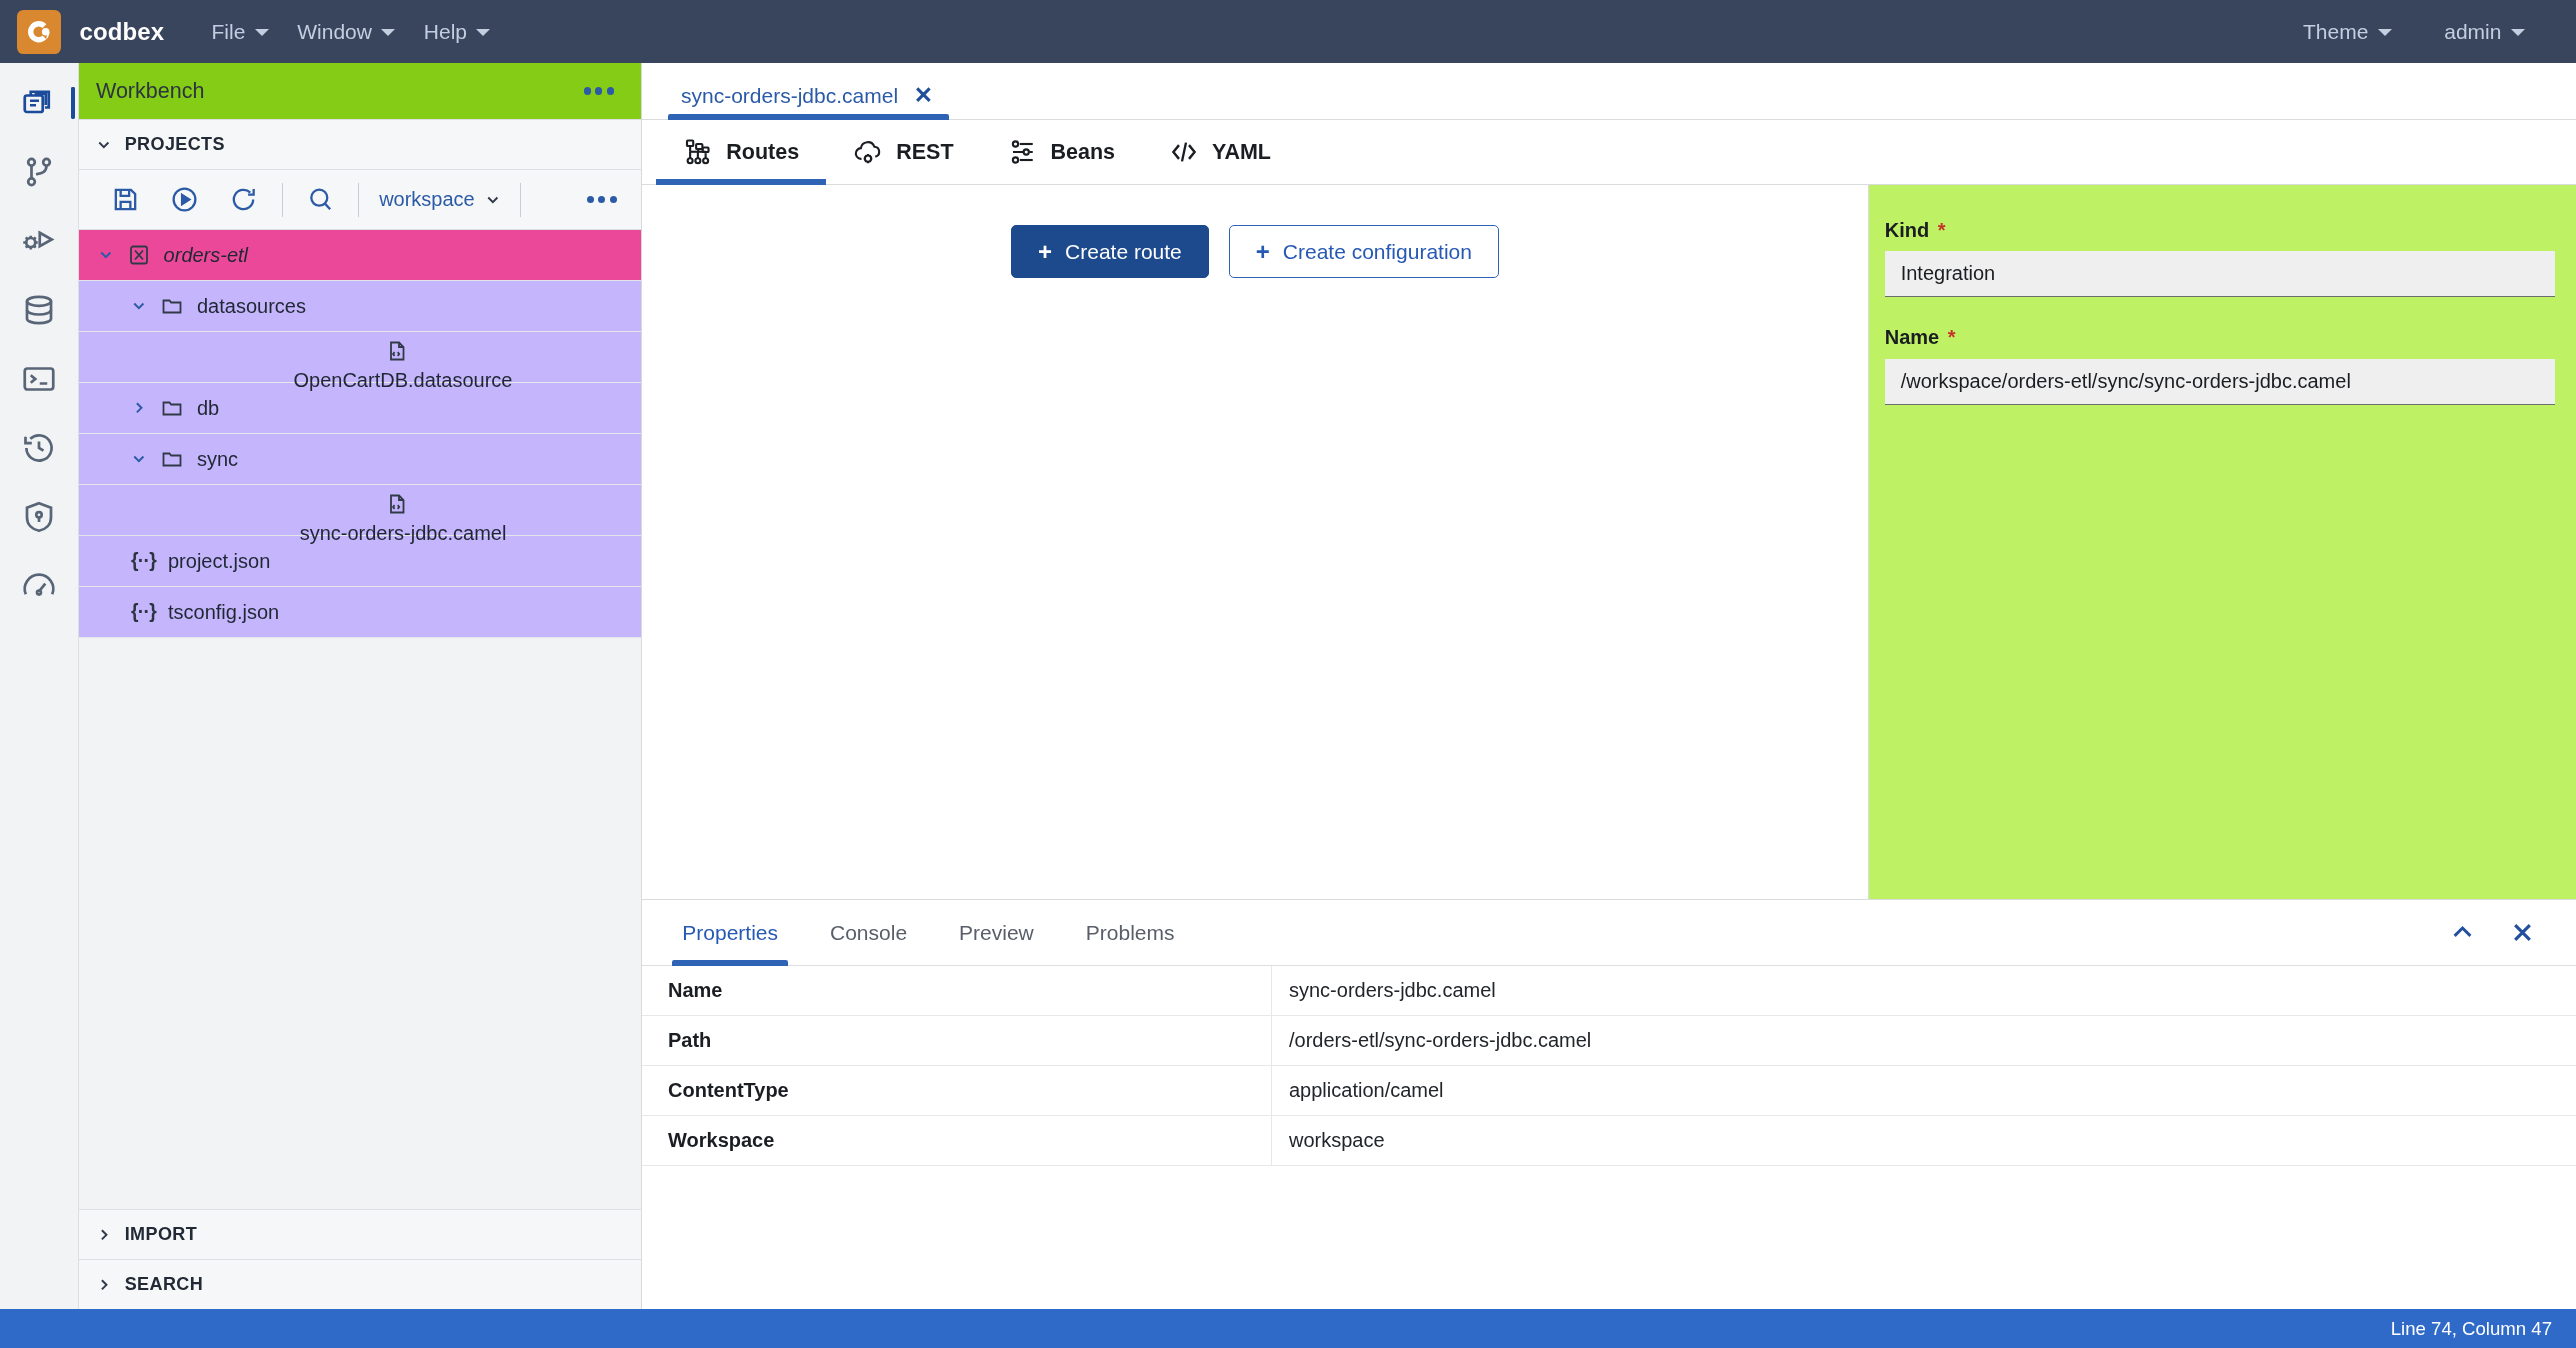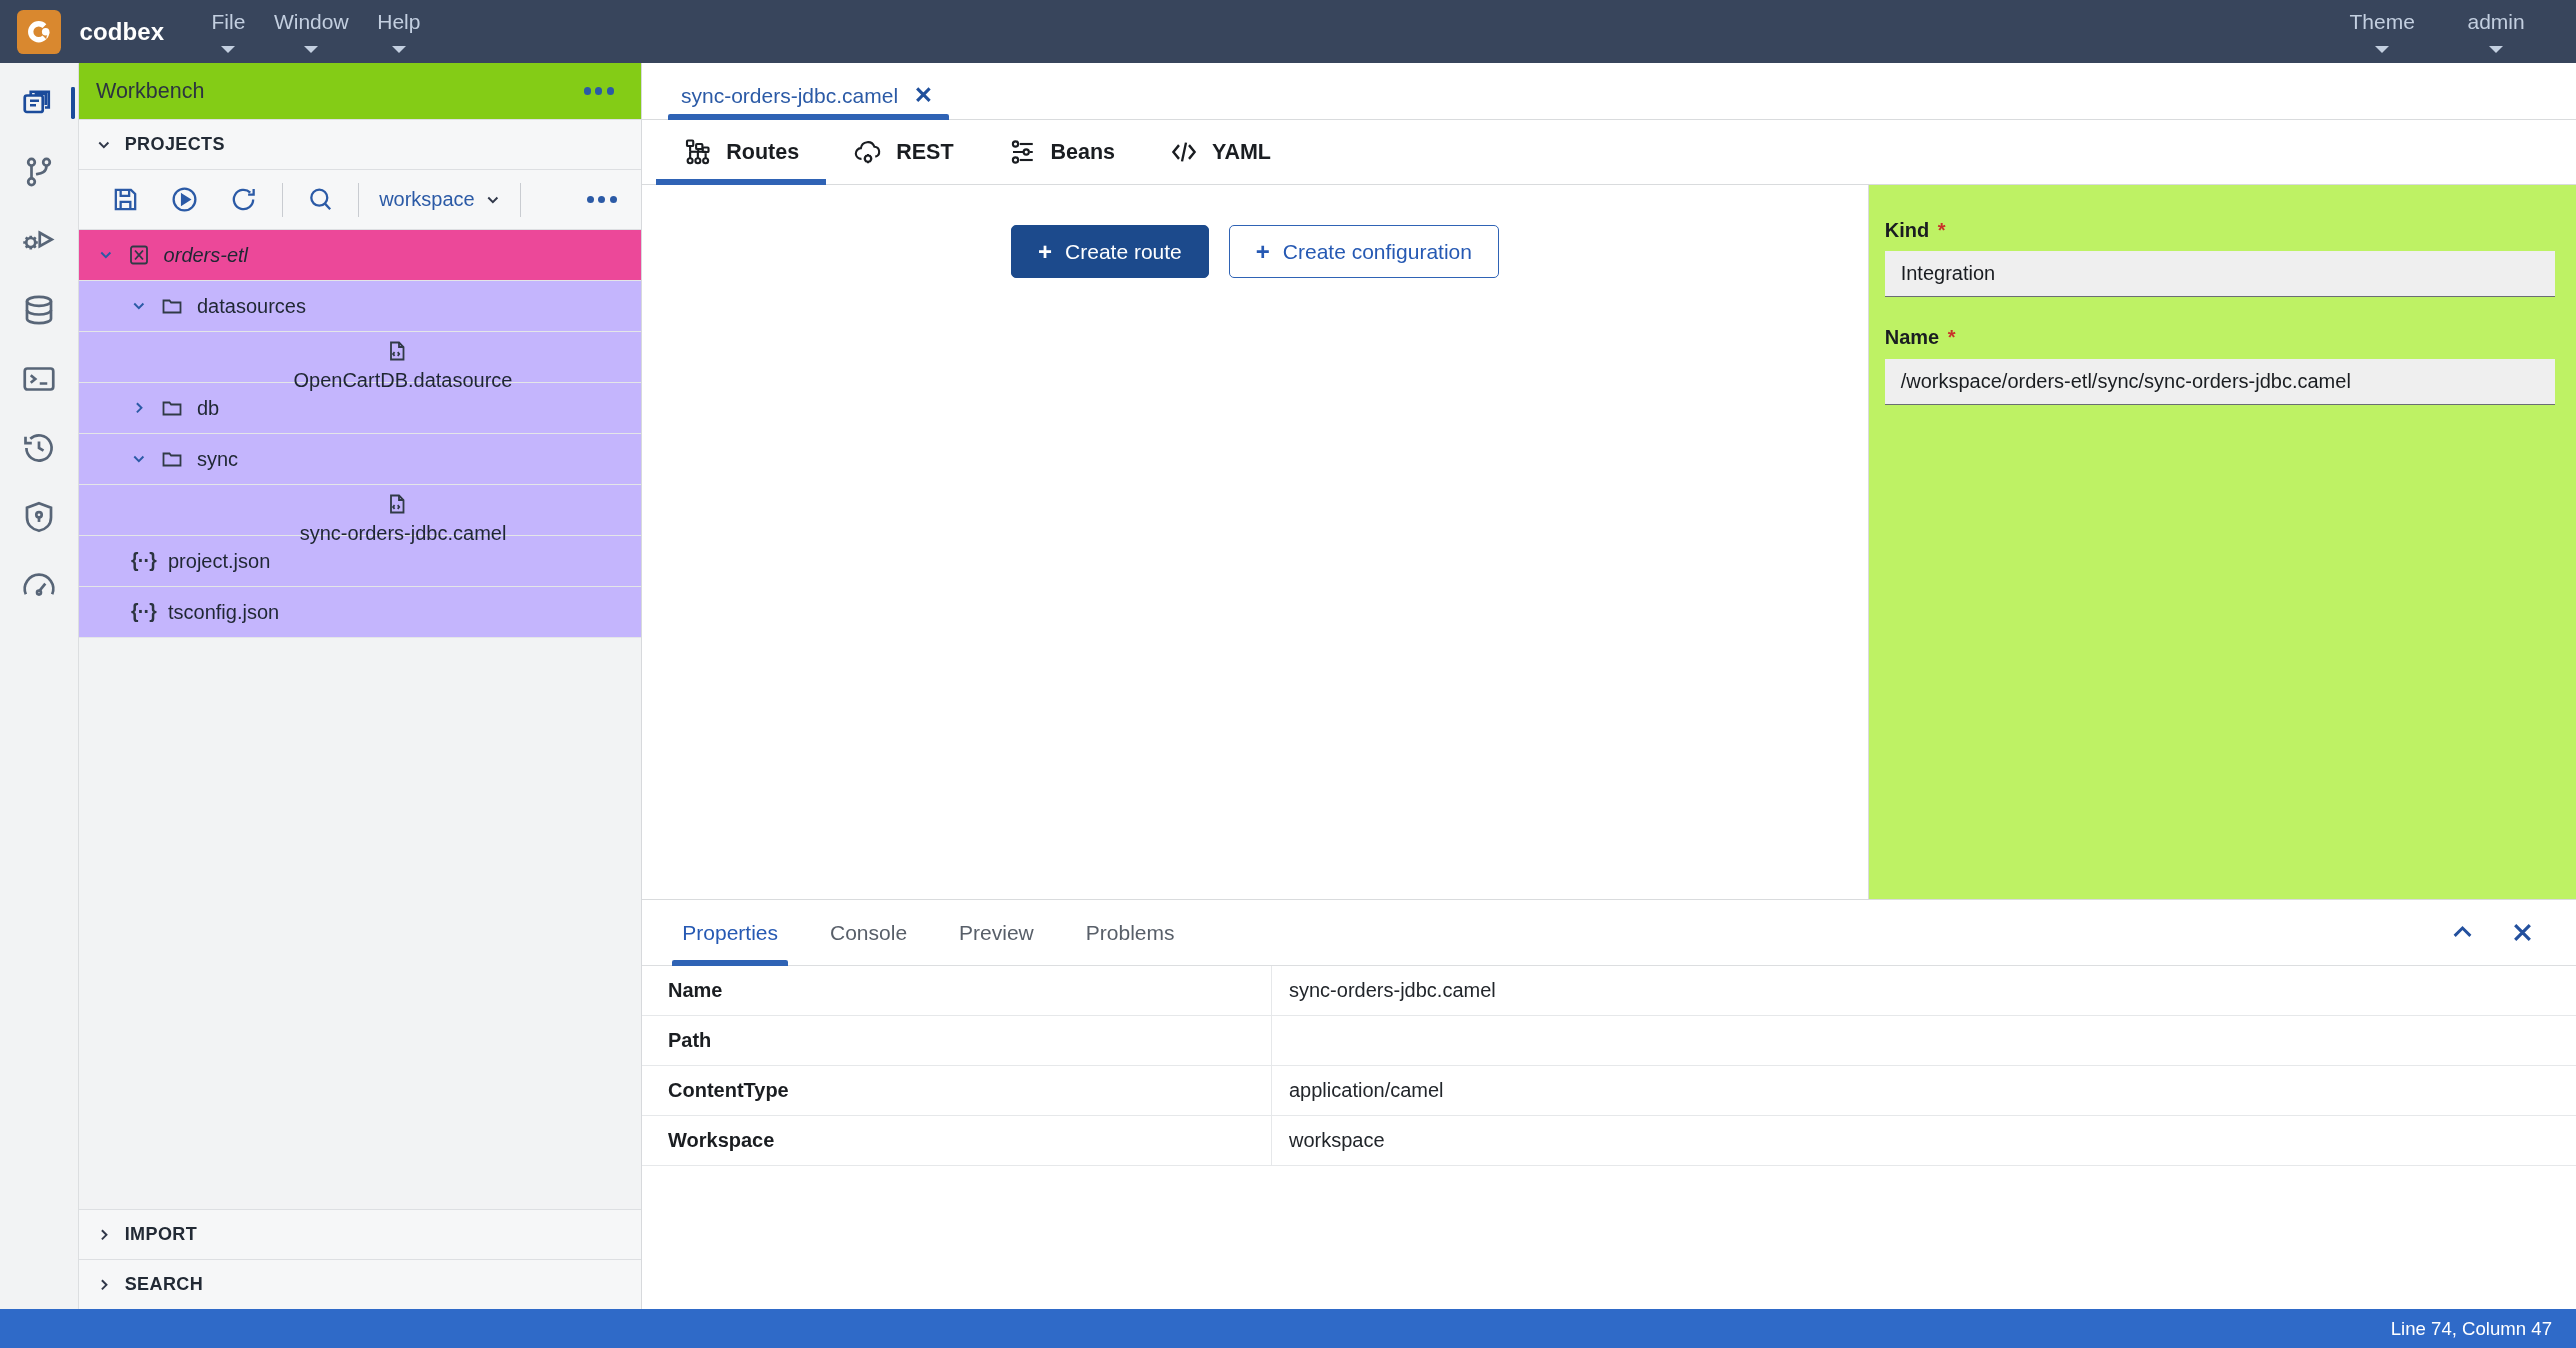--- a/index.html
+++ b/index.html
@@ -26,21 +26,21 @@
     flex: 0 0 44px;
   }
   .brand {
     color: #ffffff; font-size: 24px; font-weight: bold;
     margin-left: 18.6px; letter-spacing: 0.1px;
   }
   .menu-group { display: flex; align-items: center; margin-left: 33px; }
   .menu-item {
     display: flex; align-items: center; gap: 9.3px;
     font-size: 21px; color: #c3cfe0;
-    padding: 7.2px 14.3px; border-radius: 2.9px; cursor: pointer; flex-direction: column;
+    padding: 7.2px 14.3px; border-radius: 2.9px; cursor: pointer;
   }
   .spacer { flex: 1 1 auto; }
   .chev-d {
     width: 0; height: 0; display: inline-block;
     border-left: 7.2px solid transparent;
     border-right: 7.2px solid transparent;
     border-top: 7.9px solid currentColor;
     margin-top: 2.9px;
   }
   .topbar-right { display: flex; align-items: center; gap: 24px; }
@@ -655,20 +655,21 @@
         </div>
       </div>
 
       <div class="proptable">
         <div class="ptrow">
           <div class="ptkey">Name</div>
           <div class="ptval">sync-orders-jdbc.camel</div>
         </div>
         <div class="ptrow">
           <div class="ptkey">Path</div>
+          <div class="ptval">/orders-etl/sync-orders-jdbc.camel</div>
         </div>
         <div class="ptrow">
           <div class="ptkey">ContentType</div>
           <div class="ptval">application/camel</div>
         </div>
         <div class="ptrow">
           <div class="ptkey">Workspace</div>
           <div class="ptval">workspace</div>
         </div>
       </div>

